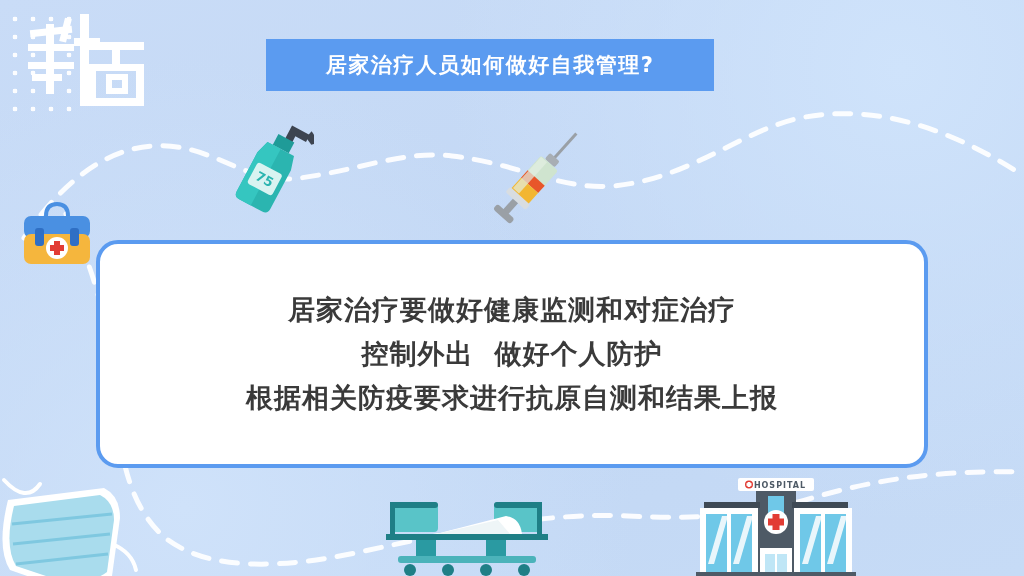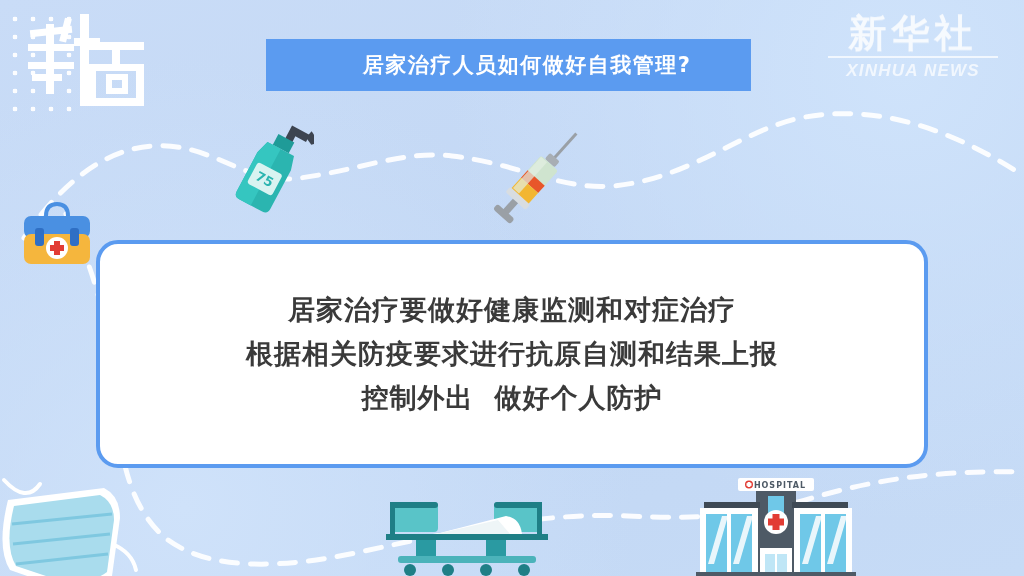--- a/index.html
+++ b/index.html
@@ -78,21 +78,20 @@
   .title-banner {
     position: absolute;
     left: 266px;
     top: 39px;
     width: 448px;
     height: 52px;
     background: #5b9bf0;
     display: flex;
     align-items: center;
     justify-content: center;
-    padding-left: 37px;
   }
   .title-banner span {
     color: #ffffff;
     font-size: 21px;
     font-weight: 700;
     letter-spacing: 1.5px;
     font-family: "DejaVu Sans", "Liberation Sans", sans-serif;
   }
   
   .paths {
@@ -172,34 +171,29 @@
       <rect x="110" y="52" width="8" height="42"></rect>
       <rect x="62" y="52" width="56" height="7"></rect>
       <rect x="80" y="62" width="22" height="6"></rect>
       <rect x="80" y="62" width="6" height="18"></rect>
       <rect x="96" y="62" width="6" height="18"></rect>
       <rect x="80" y="76" width="22" height="6"></rect>
       <rect x="86" y="38" width="8" height="16"></rect>
     </g>
   </svg>
 
-  <div class="xinhua">
-    <div class="xinhua-cn">新华社</div>
-    <div class="xinhua-rule"></div>
-    <div class="xinhua-en">XINHUA NEWS</div>
-  </div>
 
   <div class="title-banner">
     <span>居家治疗人员如何做好自我管理?</span>
   </div>
 
   <div class="info-card">
     <div class="card-line">居家治疗要做好健康监测和对症治疗</div>
+    <div class="card-line">控制外出  做好个人防护</div>
     <div class="card-line">根据相关防疫要求进行抗原自测和结果上报</div>
-    <div class="card-line">控制外出  做好个人防护</div>
   </div>
 
   <svg class="ill" id="spray-bottle" viewBox="0 0 86 102">
     <g transform="rotate(28 43 51)">
       <path d="M44 8 L64 8 L64 16 L52 16 L52 24 L44 24 Z" fill="#3d4450"></path>
       <path d="M64 4 L76 10 L70 16 L62 12 Z" fill="#3d4450"></path>
       <path d="M70 4 L82 0 L80 8 L72 10 Z" fill="#ffd24d"></path>
       <rect x="36" y="22" width="18" height="12" fill="#1f9b98"></rect>
       <path d="M30 34 L60 34 L64 48 L64 92 Q64 98 58 98 L32 98 Q26 98 26 92 L26 48 Z" fill="#2bb5b0"></path>
       <path d="M30 34 L45 34 L45 98 L32 98 Q26 98 26 92 L26 48 Z" fill="#35c6c0"></path>

